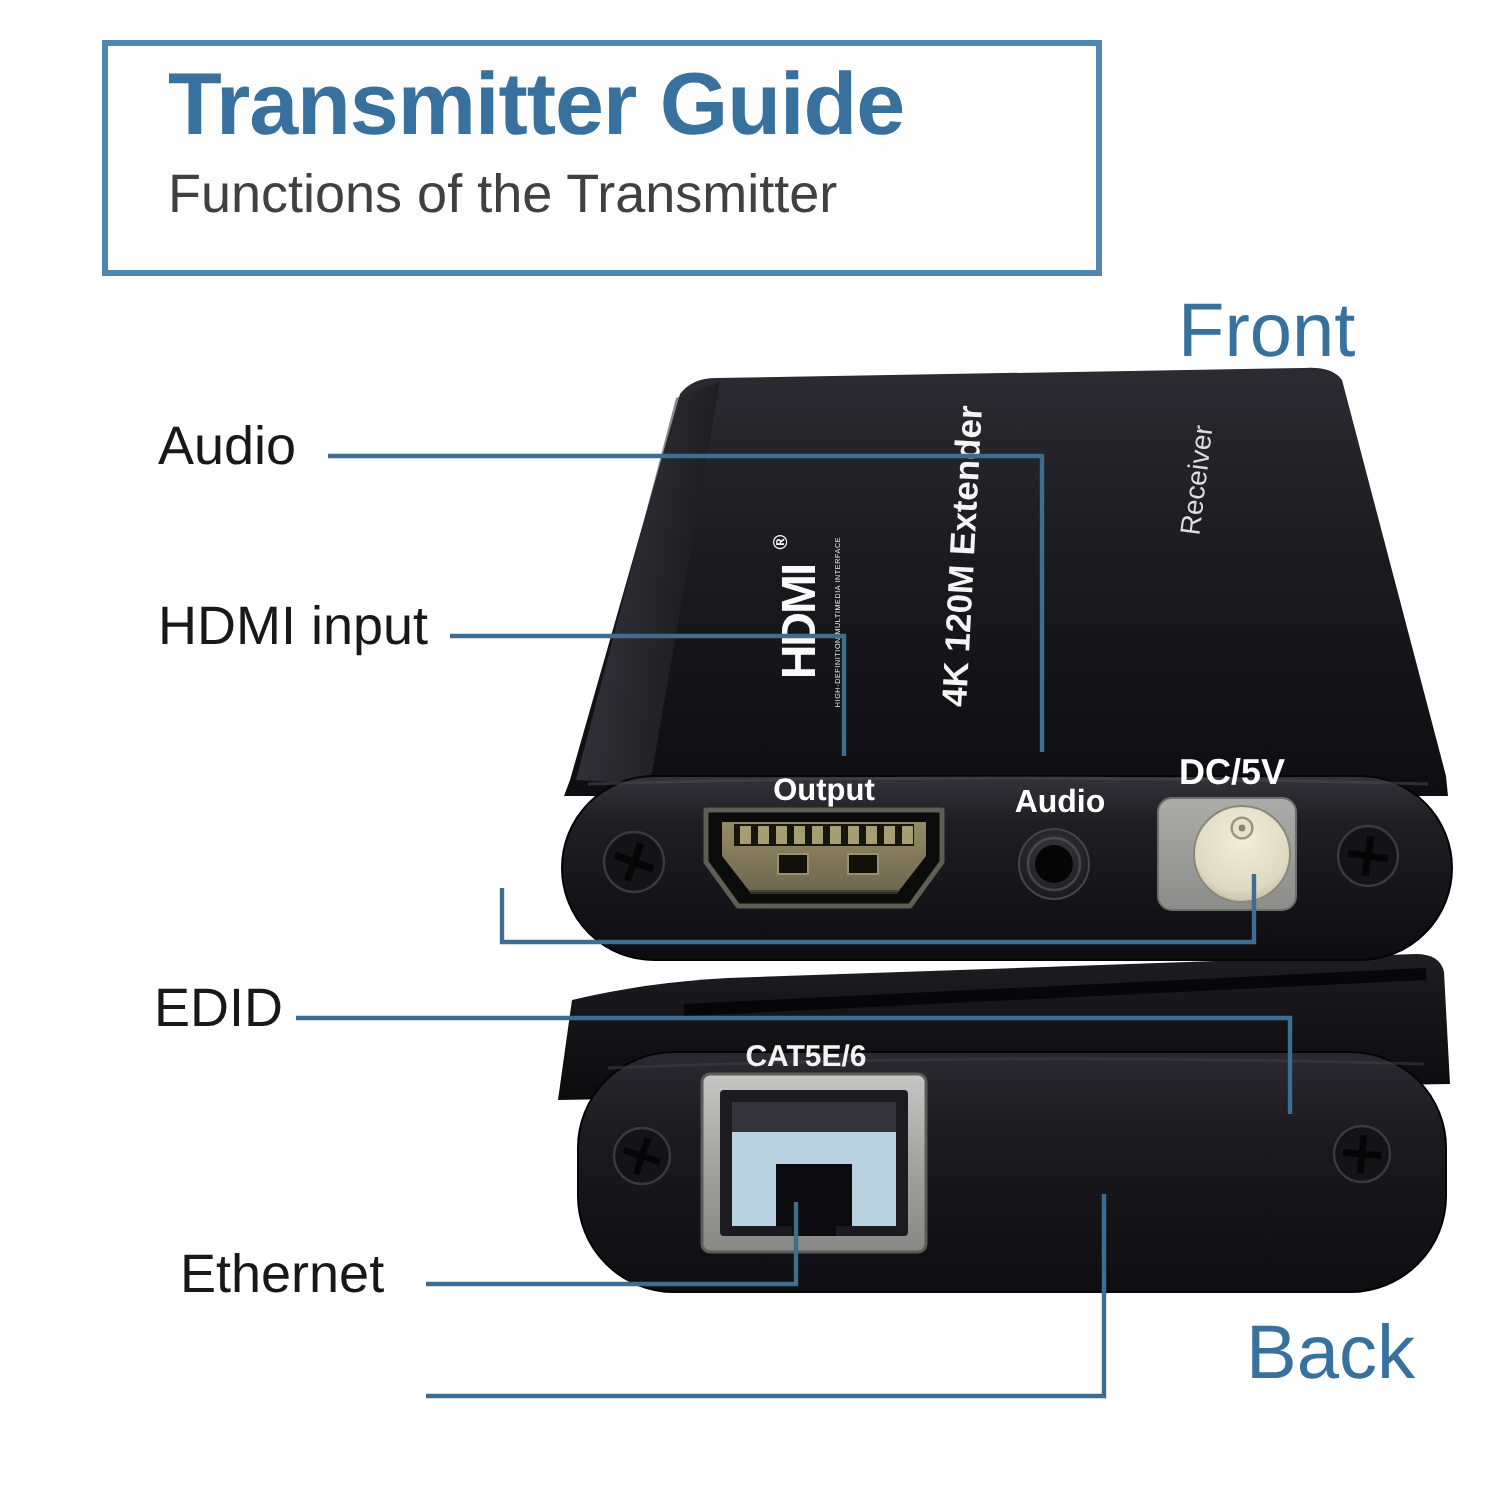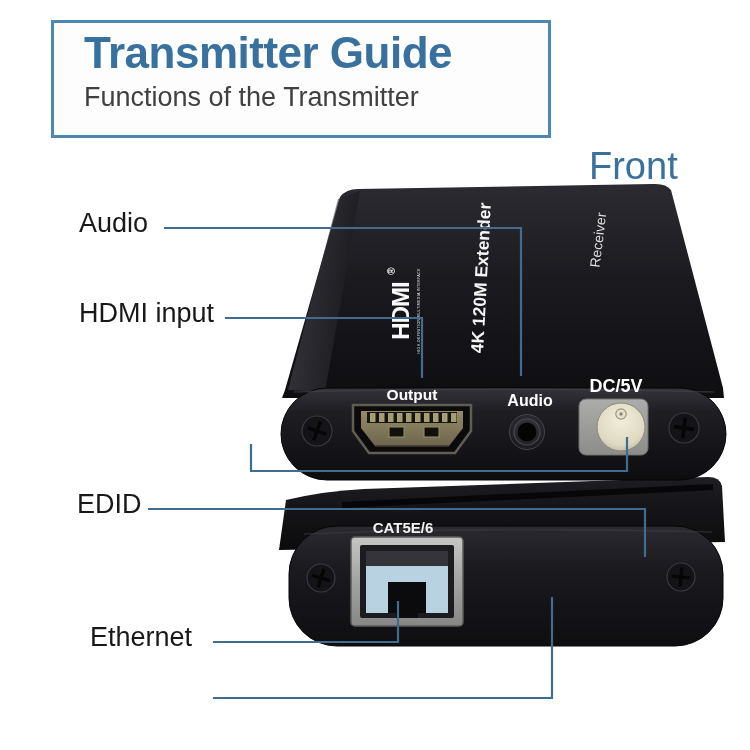--- a/index.html
+++ b/index.html
@@ -40,20 +40,21 @@
 <body>
 
 <div class="stage">
 
   <div class="title-box">
     <div class="title">Transmitter Guide</div>
     <div class="subtitle">Functions of the Transmitter</div>
   </div>
 
   <div class="view-label front">Front</div>
+  <div class="view-label back">Back</div>
 
   <div class="callout-label" id="lbl-audio">Audio</div>
   <div class="callout-label" id="lbl-hdmi">HDMI input</div>
   <div class="callout-label" id="lbl-edid">EDID</div>
   <div class="callout-label" id="lbl-ethernet">Ethernet</div>
 
   <svg class="art" width="750" height="750" viewBox="0 0 750 750">
     <defs>
       <linearGradient id="gTop" x1="0" y1="0" x2="0" y2="1">
         <stop offset="0" stop-color="#2b2b31"></stop>

